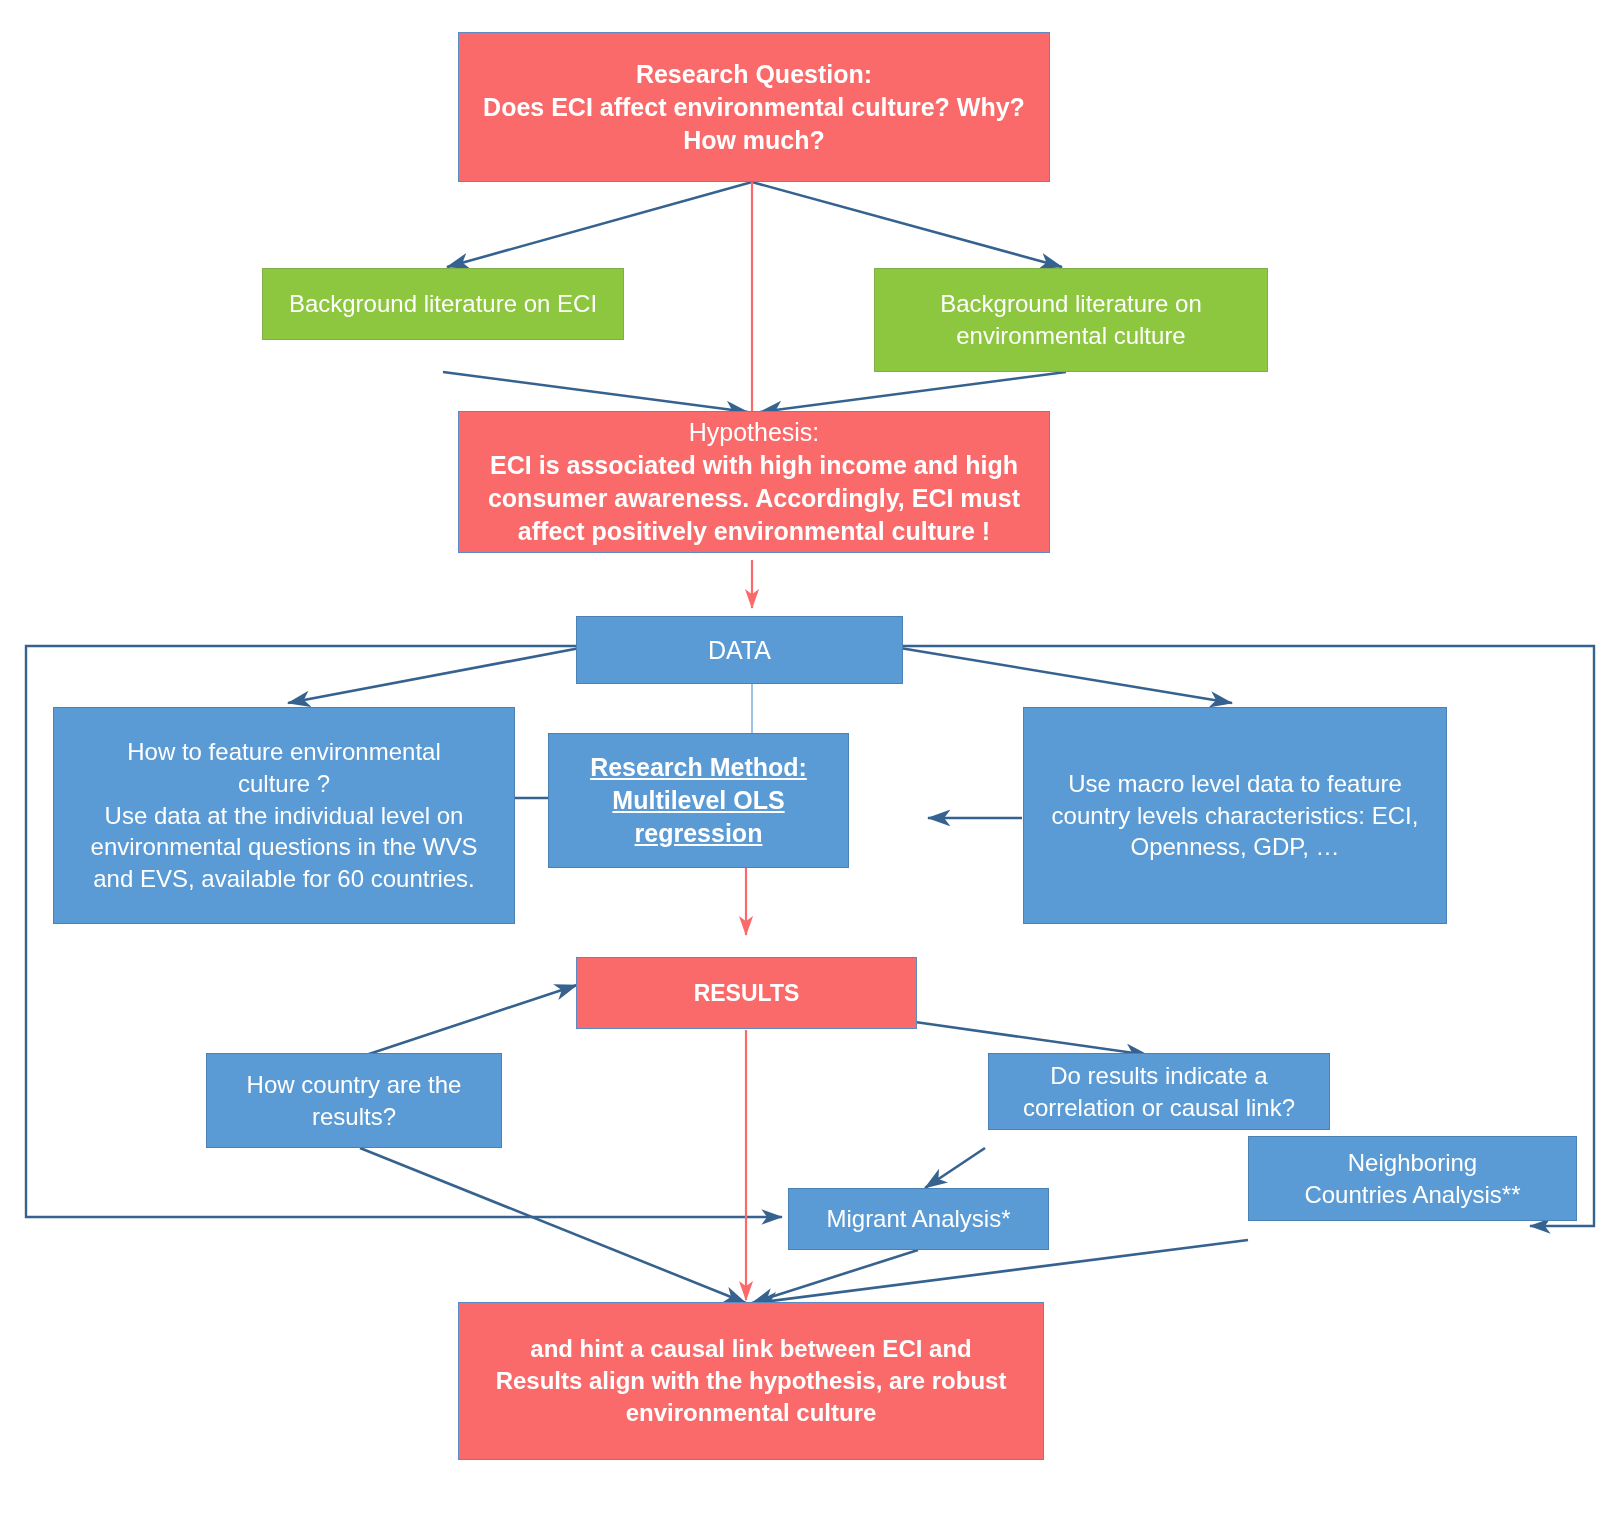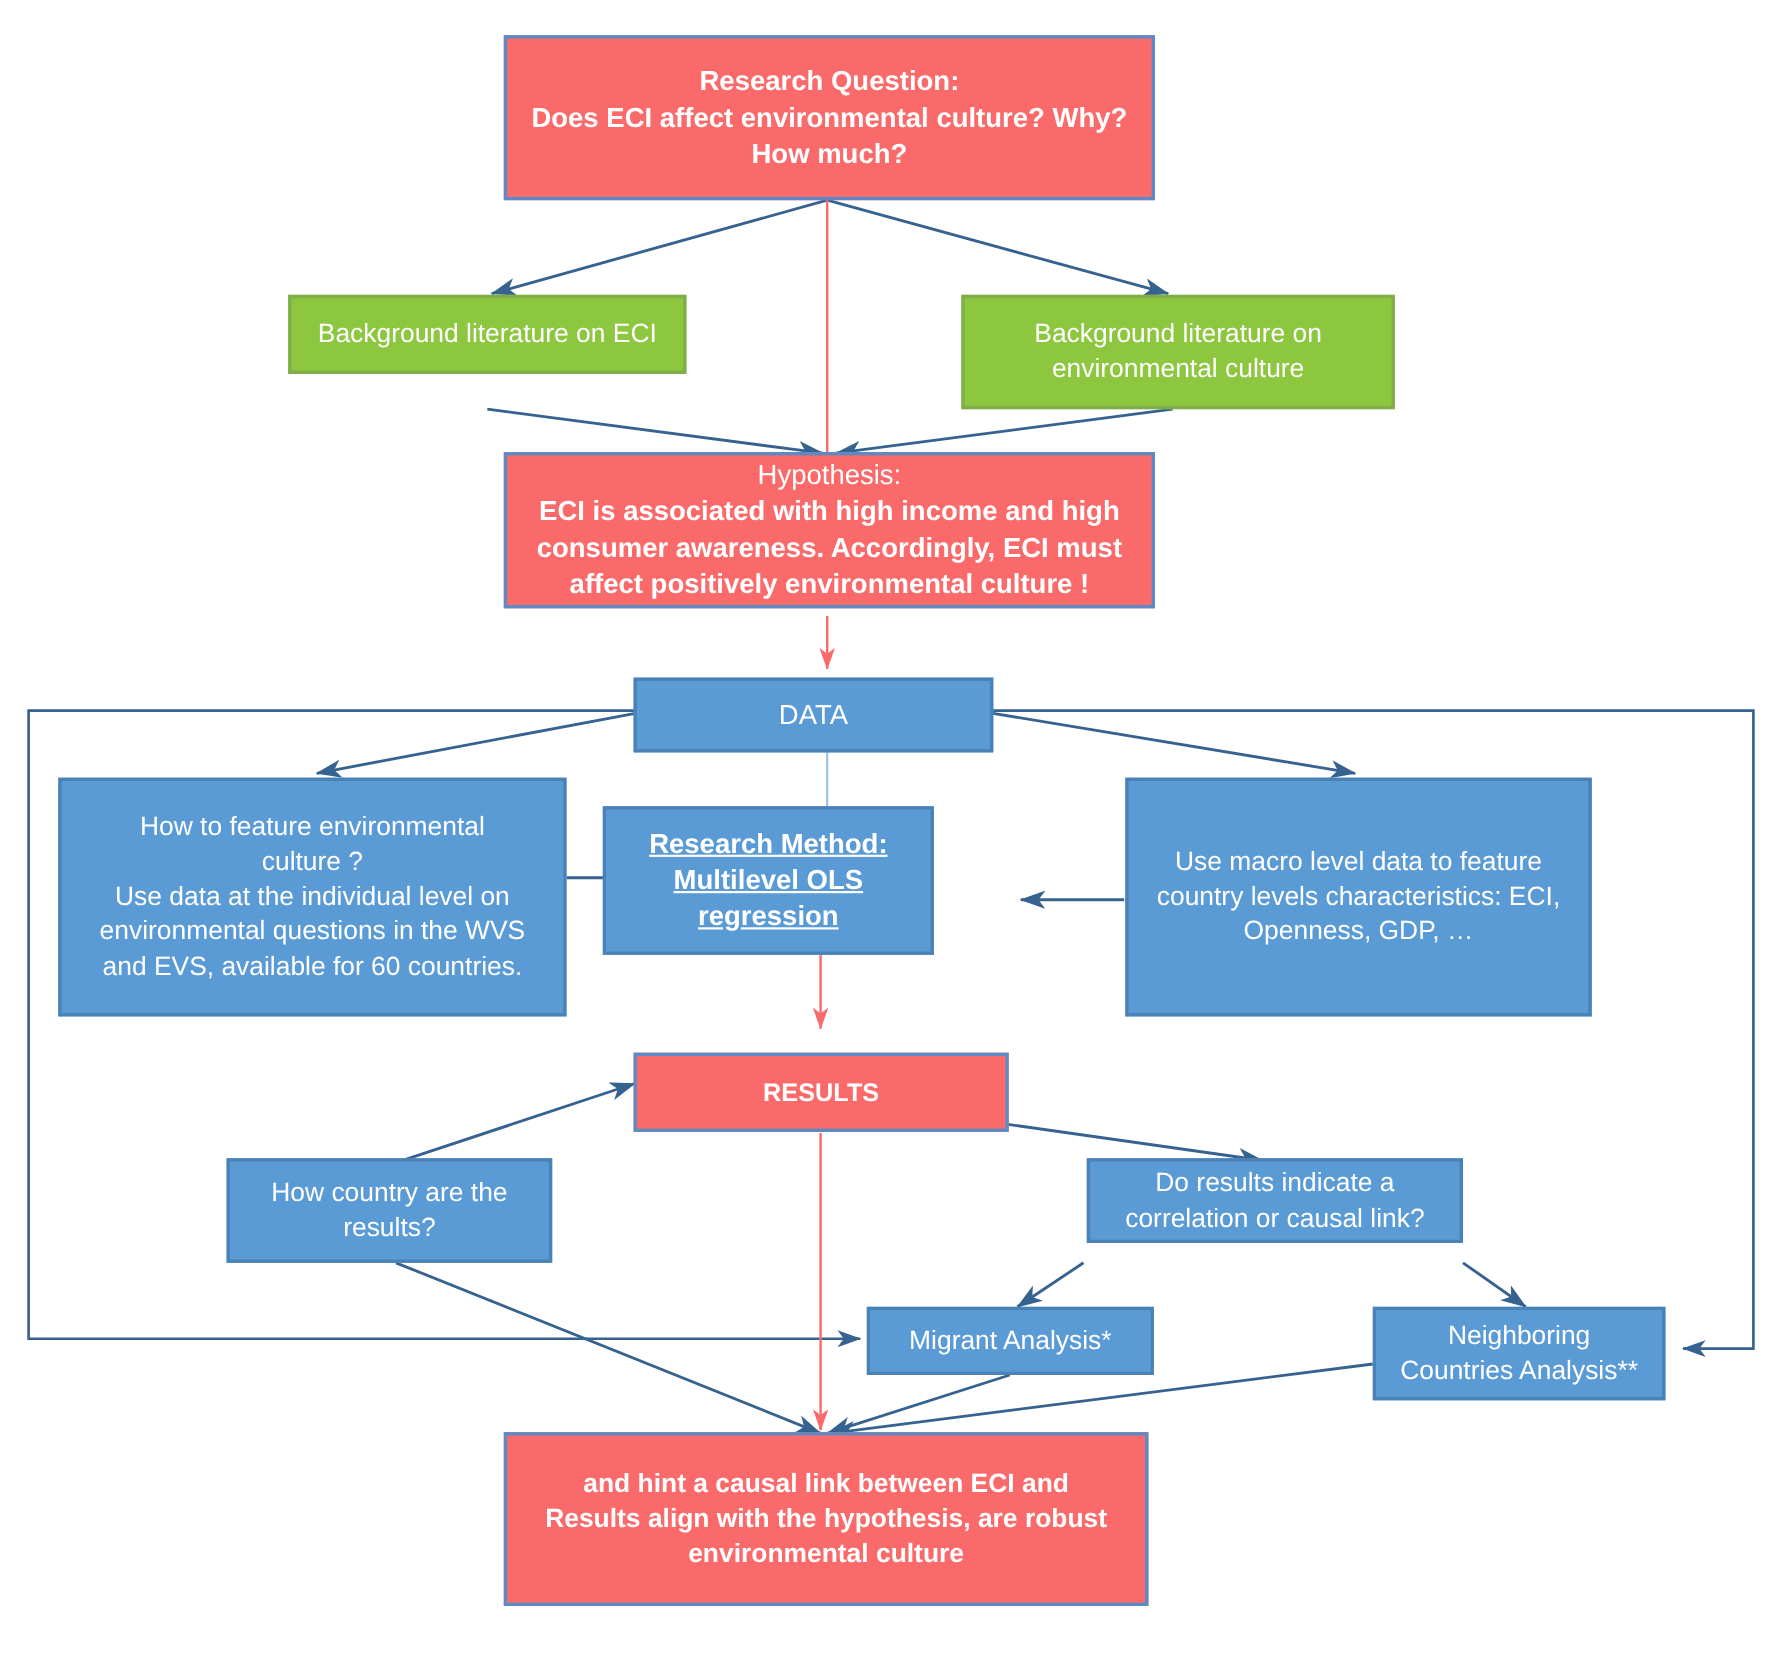--- a/index.html
+++ b/index.html
@@ -25,21 +25,21 @@
     pointer-events: none;
   }
   .node {
     position: absolute;
     box-sizing: border-box;
     display: flex;
     align-items: center;
     justify-content: center;
     text-align: center;
     color: #ffffff;
-    border: 3px solid #0f172a;
+    border: 1px solid #0f172a;
     line-height: 1.32;
     padding: 4px 10px;
     z-index: 5;
   }
   .node .txt { width: 100%; }
   .red   { background: #fa6a6a; border-color: #5b8ac4; }
   .green { background: #8dc63f; border-color: #7fae4a; }
   .blue  { background: #5b9bd5; border-color: #4a82b5; }
 
   .bold   { font-weight: bold; }
@@ -200,21 +200,21 @@
       <div>correlation or causal link?</div>
     </div>
   </div>
 
   <div class="node blue f-small normal" style="left:788px; top:1188px; width:261px; height:62px;">
     <div class="txt">
       <div>Migrant Analysis*</div>
     </div>
   </div>
 
-  <div class="node blue f-small normal" style="left:1248px; top:1188px; width:266px; height:85px;">
+  <div class="node blue f-small normal" style="left:1248px; top:1136px; width:329px; height:85px;">
     <div class="txt">
       <div>Neighboring</div>
       <div>Countries Analysis**</div>
     </div>
   </div>
 
   <div class="node red f-concl bold" style="left:458px; top:1302px; width:586px; height:158px;">
     <div class="txt">
       <div>and hint a causal link between ECI and</div>
       <div>Results align with the hypothesis, are robust</div>

